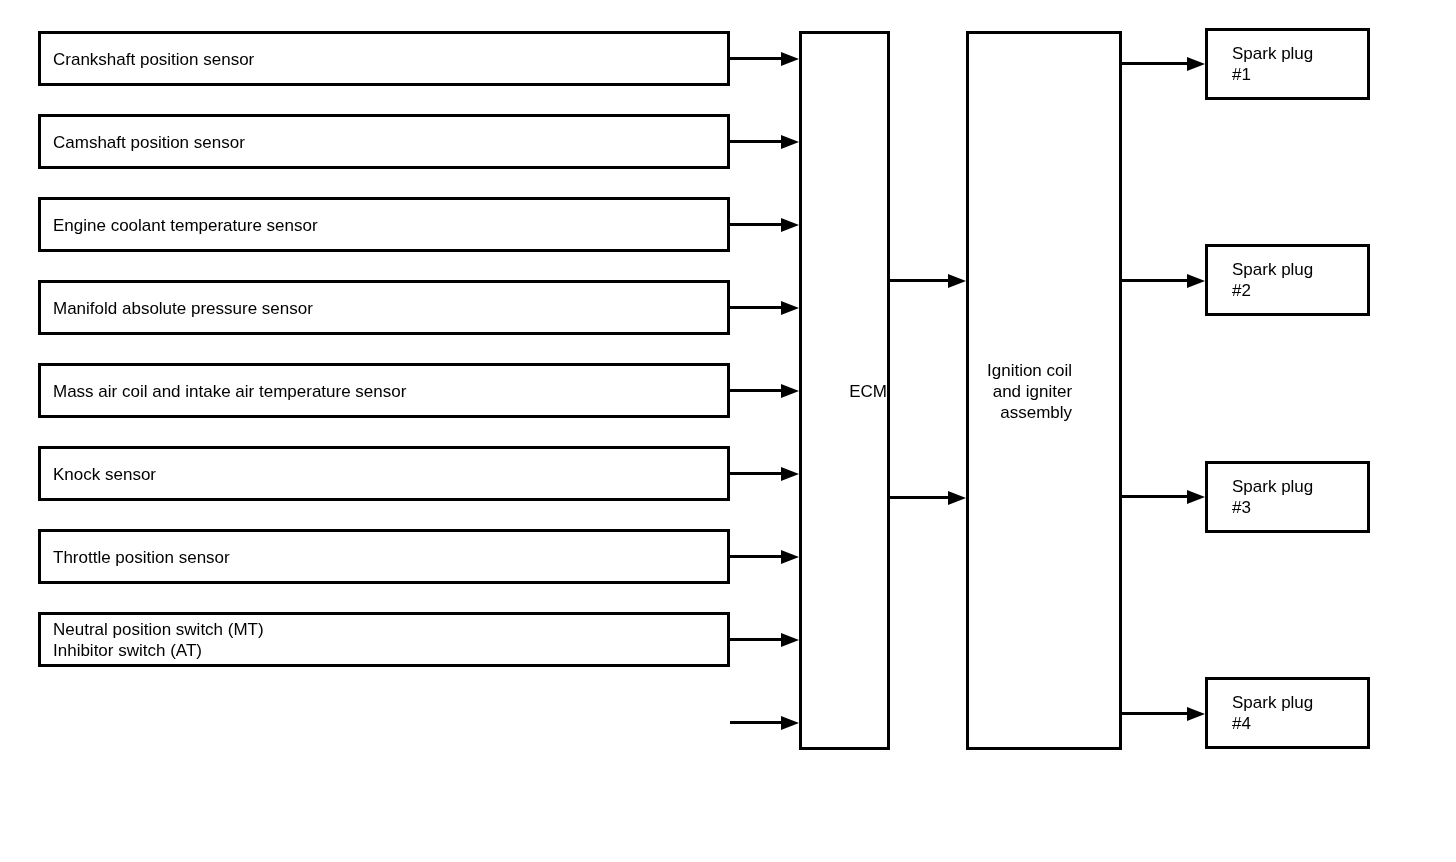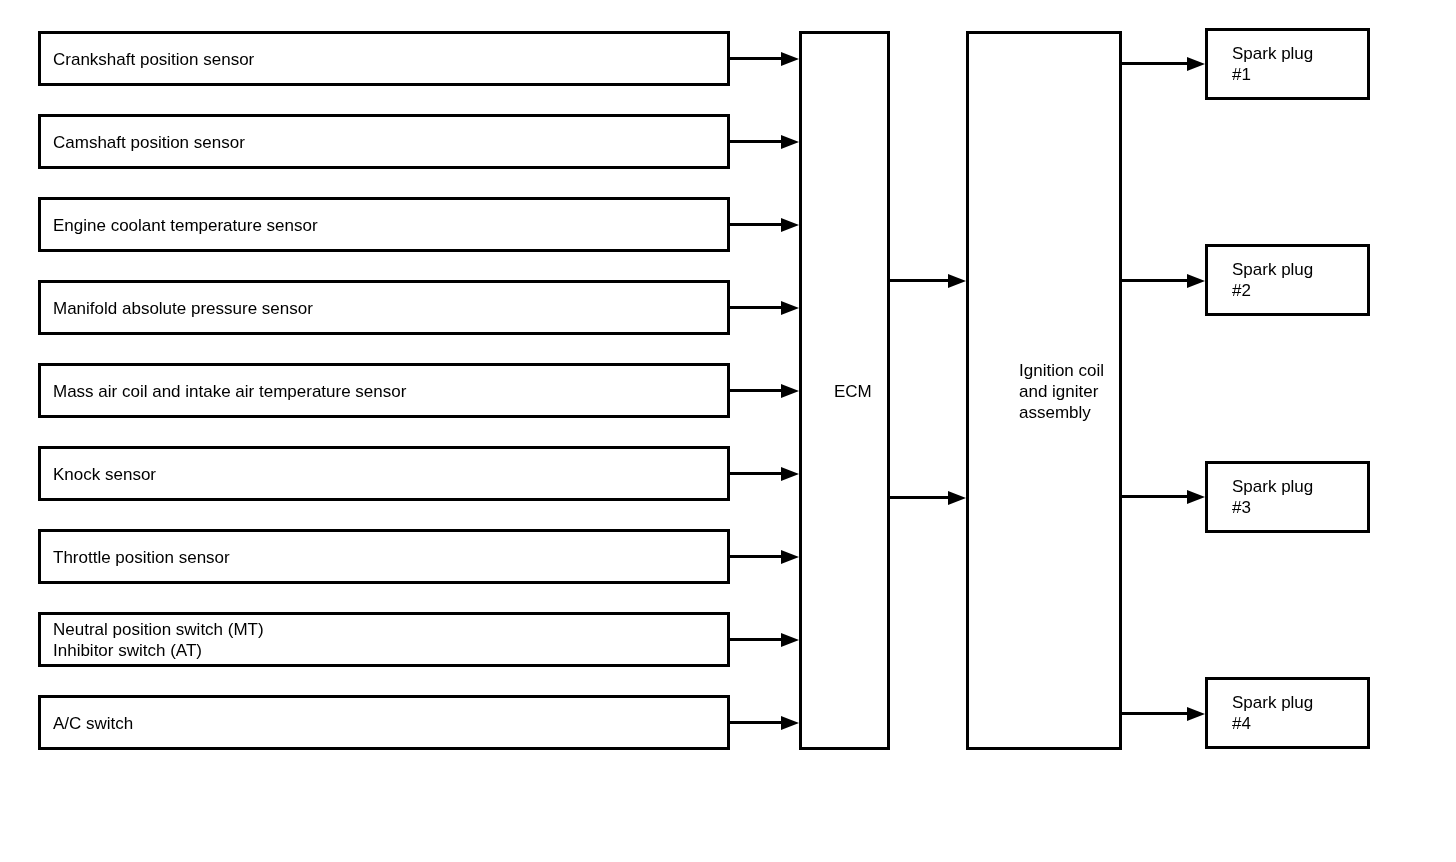--- a/index.html
+++ b/index.html
@@ -37,33 +37,32 @@
     left: 12px;
     top: 50%;
     transform: translateY(-50%);
   }
   .plug-box .box-label {
     left: 24px;
     top: 50%;
     transform: translateY(-50%);
   }
   .ecm-box .box-label {
-    left: 8px;
+    left: 0;
     right: 0;
     top: 50%;
     transform: translateY(-50%);
-    text-align: left;
+    text-align: right;
     padding-left: 24px;
   }
   .coil-box .box-label {
     left: 18px;
     top: 50%;
     transform: translateY(-50%);
-    text-align: left;
-    margin-left: 32px;
+    text-align: right;
   }
   .arrow {
     position: absolute;
     height: 0;
   }
   .arrow .shaft {
     position: absolute;
     left: 0;
     top: -1.5px;
     height: 3px;
@@ -110,23 +109,20 @@
   <div class="box sensor-box" style="left:38px; top:446px; width:692px; height:55px;padding-left:24px;">
     <div class="box-label">Knock sensor</div>
   </div>
   <div class="box sensor-box" style="left:38px; top:529px; width:692px; height:55px;">
     <div class="box-label">Throttle position sensor</div>
   </div>
   <div class="box sensor-box two-line" style="left:38px; top:612px; width:692px; height:55px;">
     <div class="box-label">Neutral position switch (MT)
 Inhibitor switch (AT)</div>
   </div>
-  <div class="box sensor-box" style="left:38px; top:695px; width:692px; height:55px;">
-    <div class="box-label">A/C switch</div>
-  </div>
 
   <div class="arrow" style="left:730px; top:58.5px; width:69px;">
     <div class="shaft" style="width:51px;"></div>
     <div class="head" style="left:51px;"></div>
   </div>
   <div class="arrow" style="left:730px; top:141.5px; width:69px;">
     <div class="shaft" style="width:51px;"></div>
     <div class="head" style="left:51px;"></div>
   </div>
   <div class="arrow" style="left:730px; top:224.5px; width:69px;">

